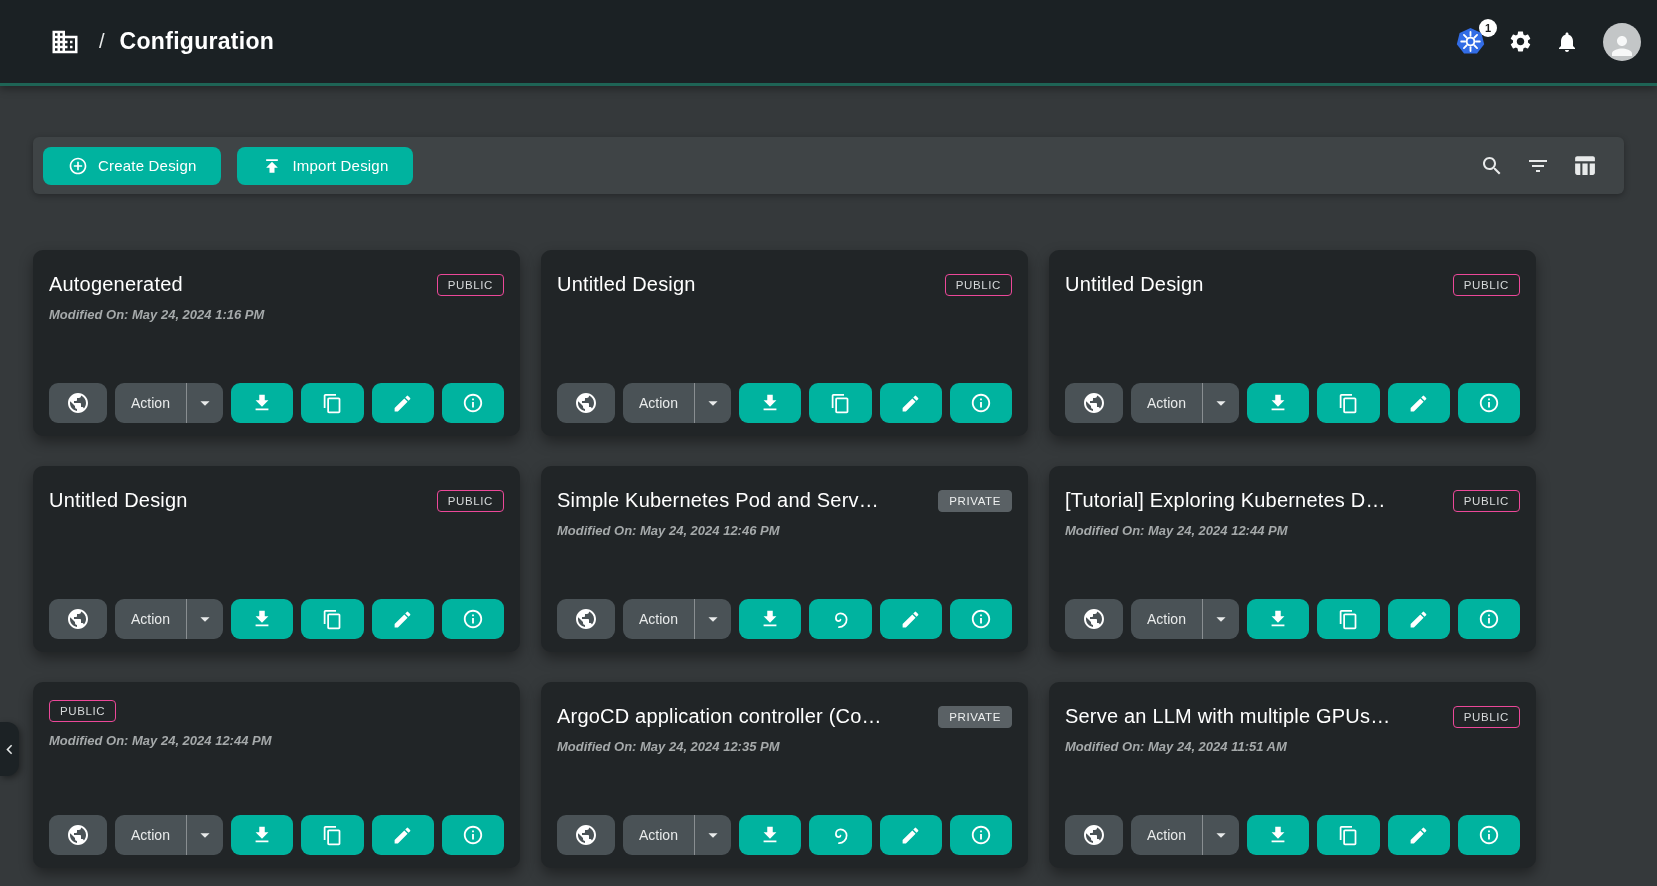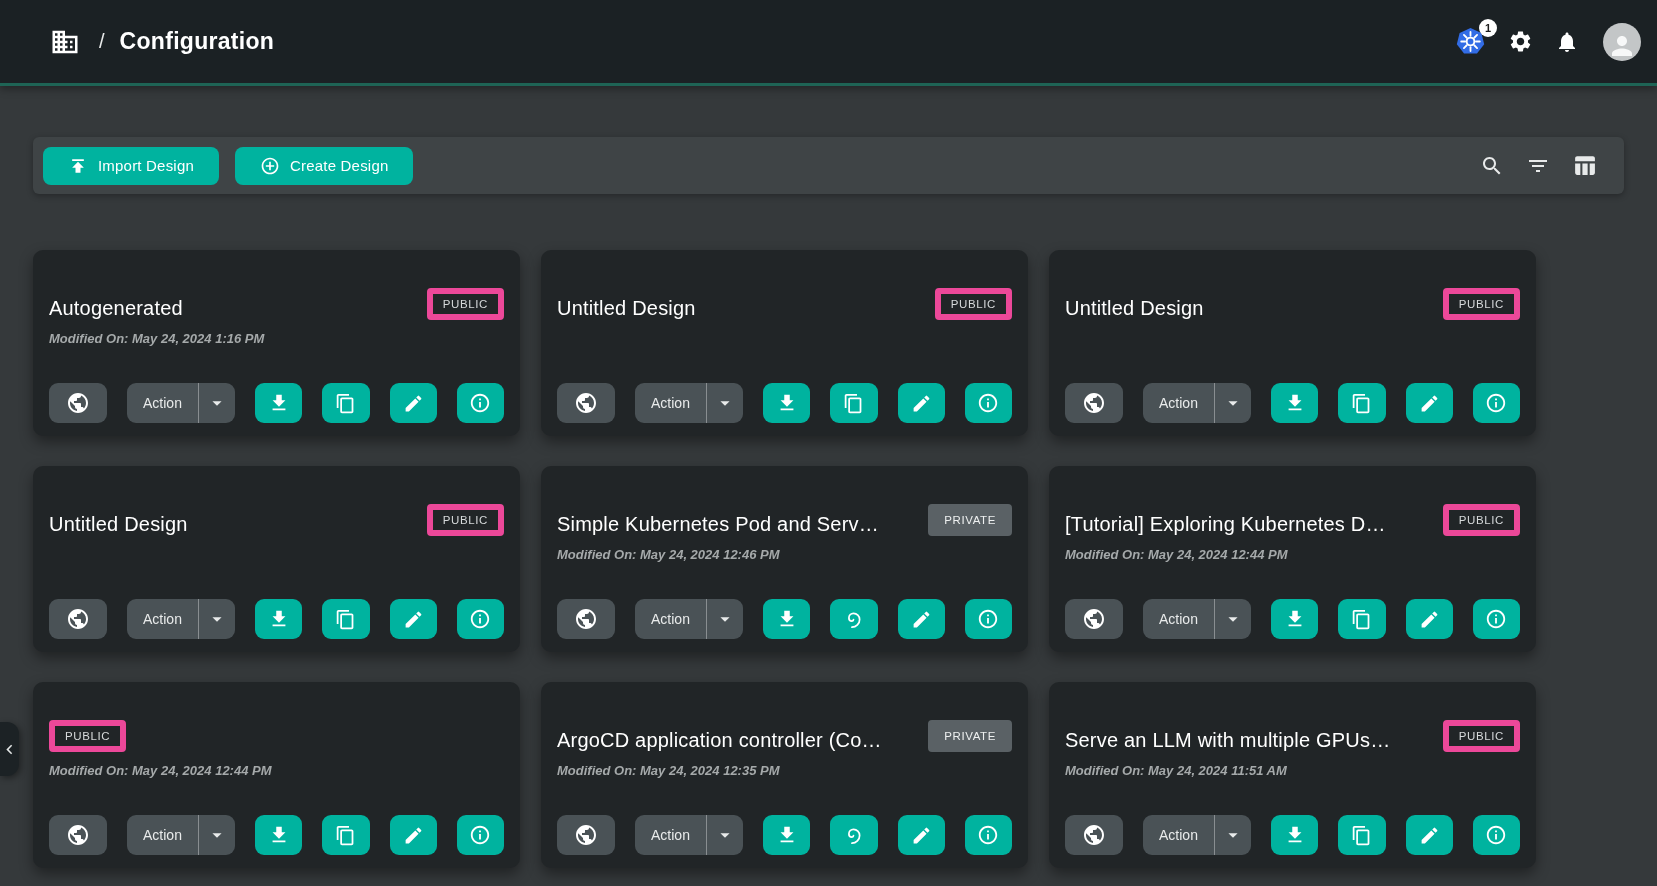--- a/index.html
+++ b/index.html
@@ -72,27 +72,27 @@
   .card{
     position:relative;height:186px;background:var(--card-bg);border-radius:10px;
     padding:16px;box-shadow:0 6px 14px rgba(0,0,0,.4);
   }
   .card-head{display:flex;justify-content:space-between;align-items:flex-end;}
   .design-title{
     color:#fff;font-size:20px;font-weight:500;letter-spacing:.2px;padding-top:7px;
     white-space:nowrap;overflow:hidden;text-overflow:ellipsis;max-width:368px;
   }
   .badge{
-    margin-top:22px;font-size:11.5px;letter-spacing:.6px;color:#D6D9DA;
-    border:6px solid #ec4899;border-radius:4px;padding:4px 10px;background:transparent;white-space:nowrap;
+    margin-top:2px;font-size:11.5px;letter-spacing:.6px;color:#D6D9DA;
+    border:1px solid #ec4899;border-radius:4px;padding:4px 10px;background:transparent;white-space:nowrap;
   }
   .badge.private{background:#5A6165;border-color:#5A6165;color:#EEF0F0;}
   .modified{margin-top:11px;color:#A5A9AA;font-size:13px;font-style:italic;font-weight:bold;}
 
-  .actions{position:absolute;left:16px;right:16px;bottom:13px;height:40px;display:flex;gap:20px;}
+  .actions{position:absolute;left:16px;right:16px;bottom:13px;height:40px;display:flex;gap:8px;}
   .abtn{
     border:none;border-radius:9px;color:#fff;cursor:pointer;
     display:flex;align-items:center;justify-content:center;
   }
   .abtn.gray{background:var(--button-gray);}
   .abtn.teal{background:var(--accent);flex:1;}
   .globe-btn{width:58px;}
   .split{
     width:108px;display:flex;background:var(--button-gray);border-radius:9px;overflow:hidden;
   }
@@ -157,29 +157,29 @@
           <path fill="#F7F8F8" d="M12 12c2.21 0 4-1.79 4-4s-1.79-4-4-4-4 1.79-4 4 1.79 4 4 4zm0 2c-2.67 0-8 1.34-8 4v2h16v-2c0-2.66-5.33-4-8-4z"></path>
         </svg>
     </button>
   </div>
 </header>
 
 <main>
   <div class="toolbar">
     <button class="btn-primary">
       <svg width="20" height="20" viewBox="0 0 24 24">
-          <path fill="#fff" d="M5 4v2h14V4H5zm0 10h4v6h6v-6h4l-7-7-7 7z"></path>
-        </svg>
-      <span>Import Design</span>
+          <path fill="#fff" d="M13 7h-2v4H7v2h4v4h2v-4h4v-2h-4V7zm-1-5C6.48 2 2 6.48 2 12s4.48 10 10 10 10-4.48 10-10S17.52 2 12 2zm0 18c-4.41 0-8-3.59-8-8s3.59-8 8-8 8 3.59 8 8-3.59 8-8 8z"></path>
+        </svg>
+      <span>Create Design</span>
     </button>
     <button class="btn-primary">
       <svg width="20" height="20" viewBox="0 0 24 24">
-          <path fill="#fff" d="M13 7h-2v4H7v2h4v4h2v-4h4v-2h-4V7zm-1-5C6.48 2 2 6.48 2 12s4.48 10 10 10 10-4.48 10-10S17.52 2 12 2zm0 18c-4.41 0-8-3.59-8-8s3.59-8 8-8 8 3.59 8 8-3.59 8-8 8z"></path>
-        </svg>
-      <span>Create Design</span>
+          <path fill="#fff" d="M5 4v2h14V4H5zm0 10h4v6h6v-6h4l-7-7-7 7z"></path>
+        </svg>
+      <span>Import Design</span>
     </button>
     <div class="toolbar-spacer"></div>
     <button class="tool-icon">
       <svg width="24" height="24" viewBox="0 0 24 24">
           <path fill="currentColor" d="M15.5 14h-.79l-.28-.27C15.41 12.59 16 11.11 16 9.5 16 5.91 13.09 3 9.5 3S3 5.91 3 9.5 5.91 16 9.5 16c1.61 0 3.09-.59 4.23-1.57l.27.28v.79l5 4.99L20.49 19l-4.99-5zm-6 0C7.01 14 5 11.99 5 9.5S7.01 5 9.5 5 14 7.01 14 9.5 11.99 14 9.5 14z"></path>
         </svg>
     </button>
     <button class="tool-icon">
       <svg width="24" height="24" viewBox="0 0 24 24">
           <path fill="currentColor" d="M10 18h4v-2h-4v2zM3 6v2h18V6H3zm3 7h12v-2H6v2z"></path>

